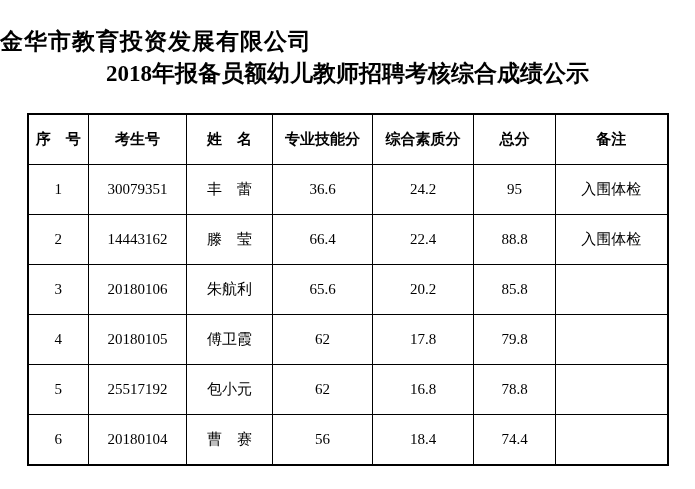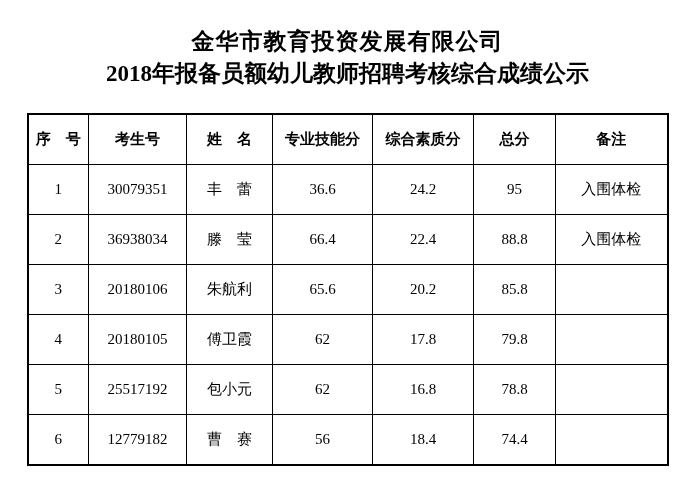--- a/index.html
+++ b/index.html
@@ -11,21 +11,20 @@
   }
   .page {
     width: 695px;
     height: 489px;
     background: #ffffff;
     overflow: hidden;
     box-sizing: border-box;
     padding-top: 27px;
   }
   .doc-title {
-    text-align: center;
     font-weight: bold;
     font-size: 23px;
     line-height: 30px;
     letter-spacing: 1px;
     white-space: nowrap;
   }
   .doc-subtitle {
     text-align: center;
     font-weight: bold;
     font-size: 23px;
@@ -93,21 +92,21 @@
         <td>1</td>
         <td>30079351</td>
         <td>丰　蕾</td>
         <td>36.6</td>
         <td>24.2</td>
         <td>95</td>
         <td>入围体检</td>
       </tr>
       <tr>
         <td>2</td>
-        <td>36938034</td>
+        <td>14443162</td>
         <td>滕　莹</td>
         <td>66.4</td>
         <td>22.4</td>
         <td>88.8</td>
         <td>入围体检</td>
       </tr>
       <tr>
         <td>3</td>
         <td>20180106</td>
         <td>朱航利</td>
@@ -129,21 +128,21 @@
         <td>5</td>
         <td>25517192</td>
         <td>包小元</td>
         <td>62</td>
         <td>16.8</td>
         <td>78.8</td>
         <td></td>
       </tr>
       <tr>
         <td>6</td>
-        <td>12779182</td>
+        <td>20180104</td>
         <td>曹　赛</td>
         <td>56</td>
         <td>18.4</td>
         <td>74.4</td>
         <td></td>
       </tr>
     </tbody>
   </table>
 
 </div>

